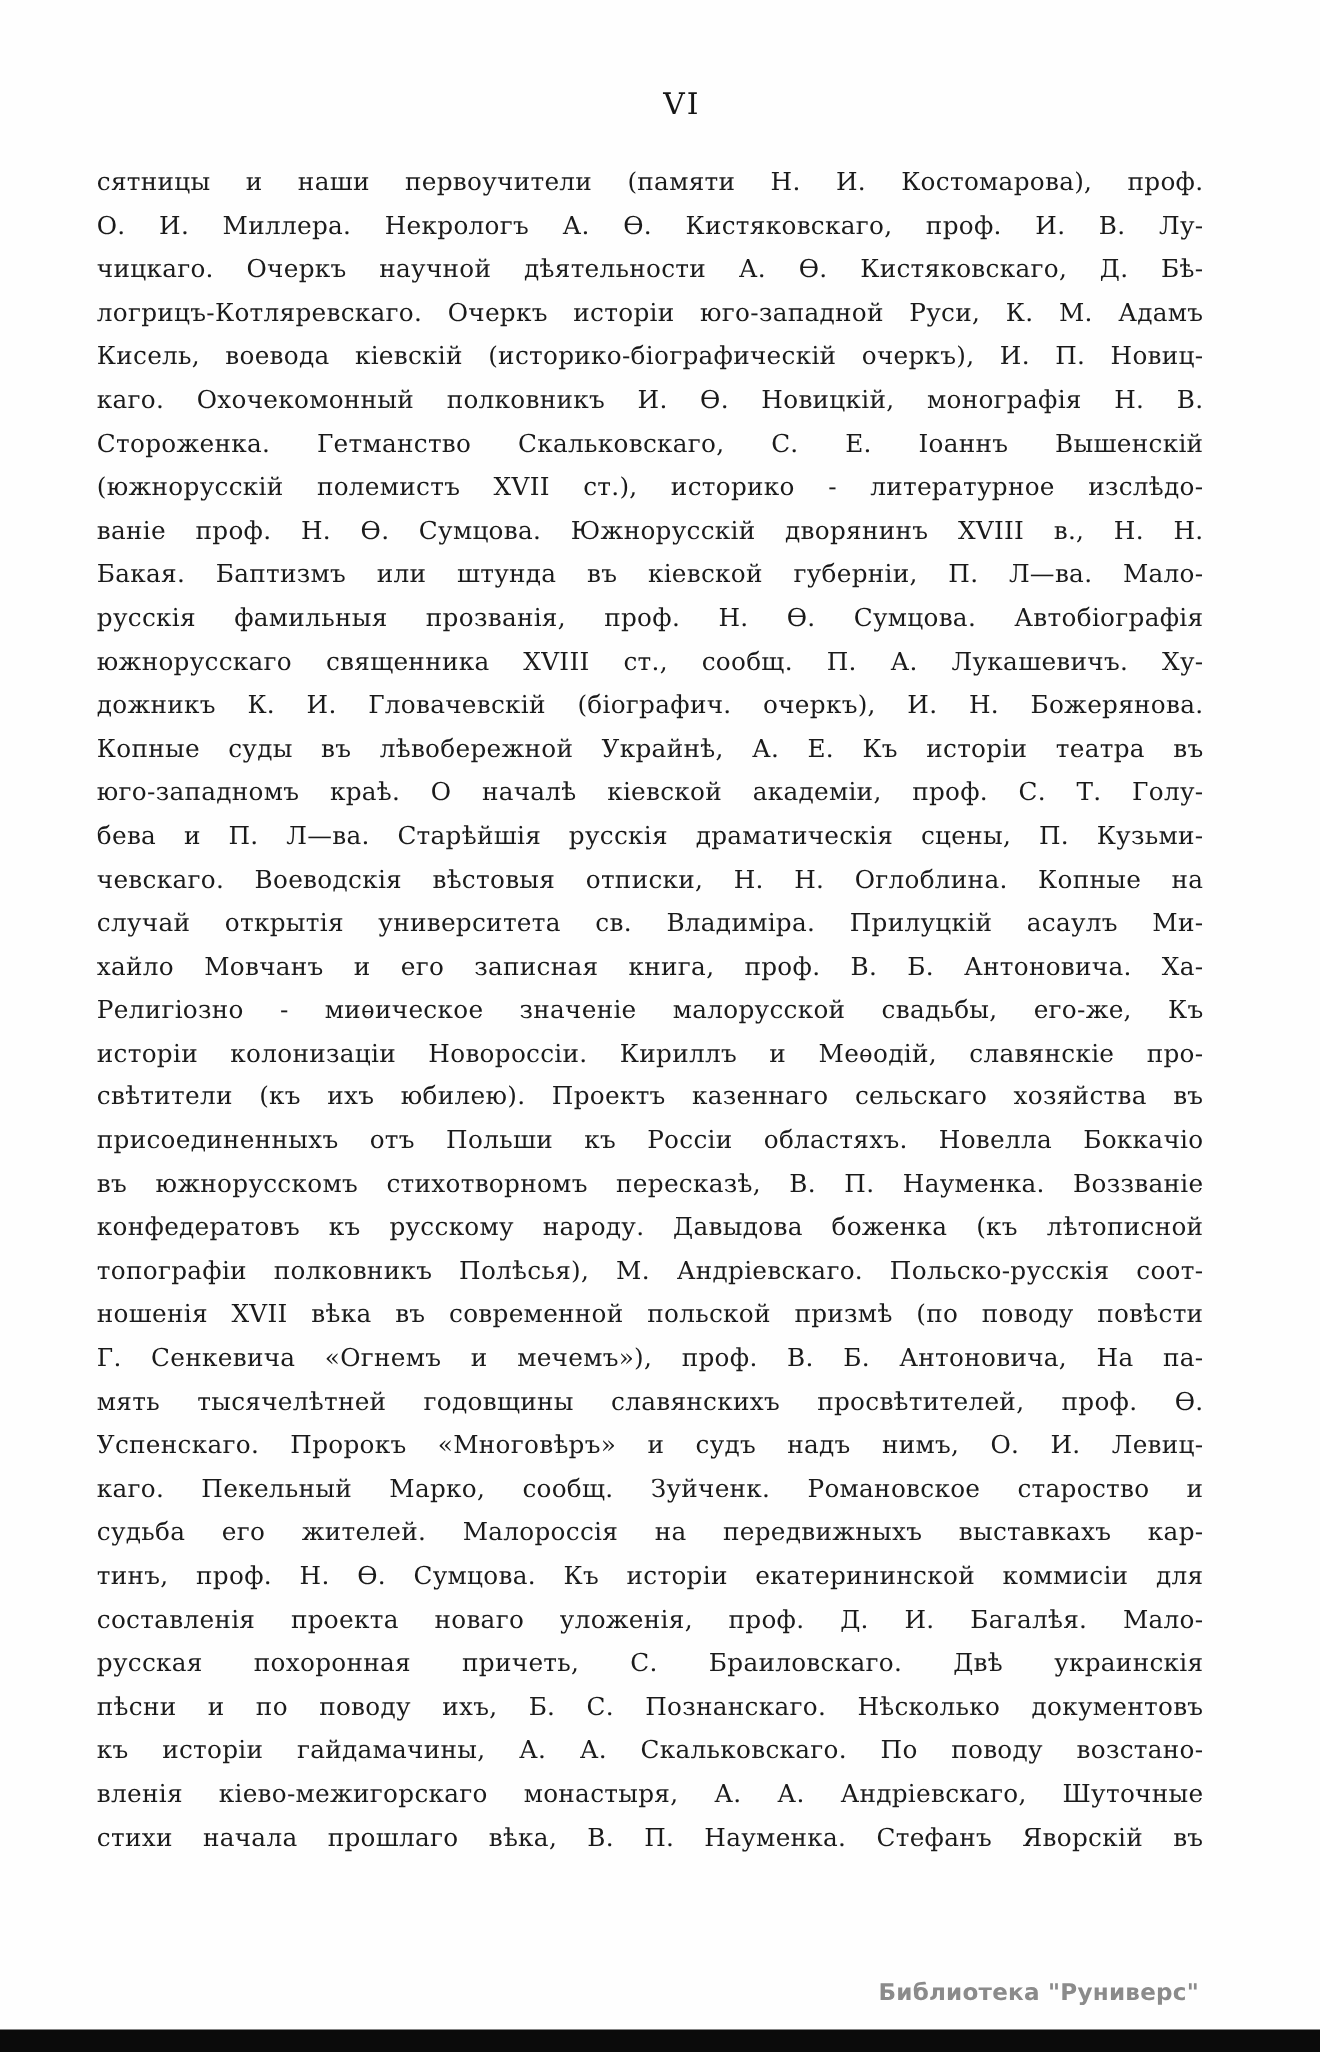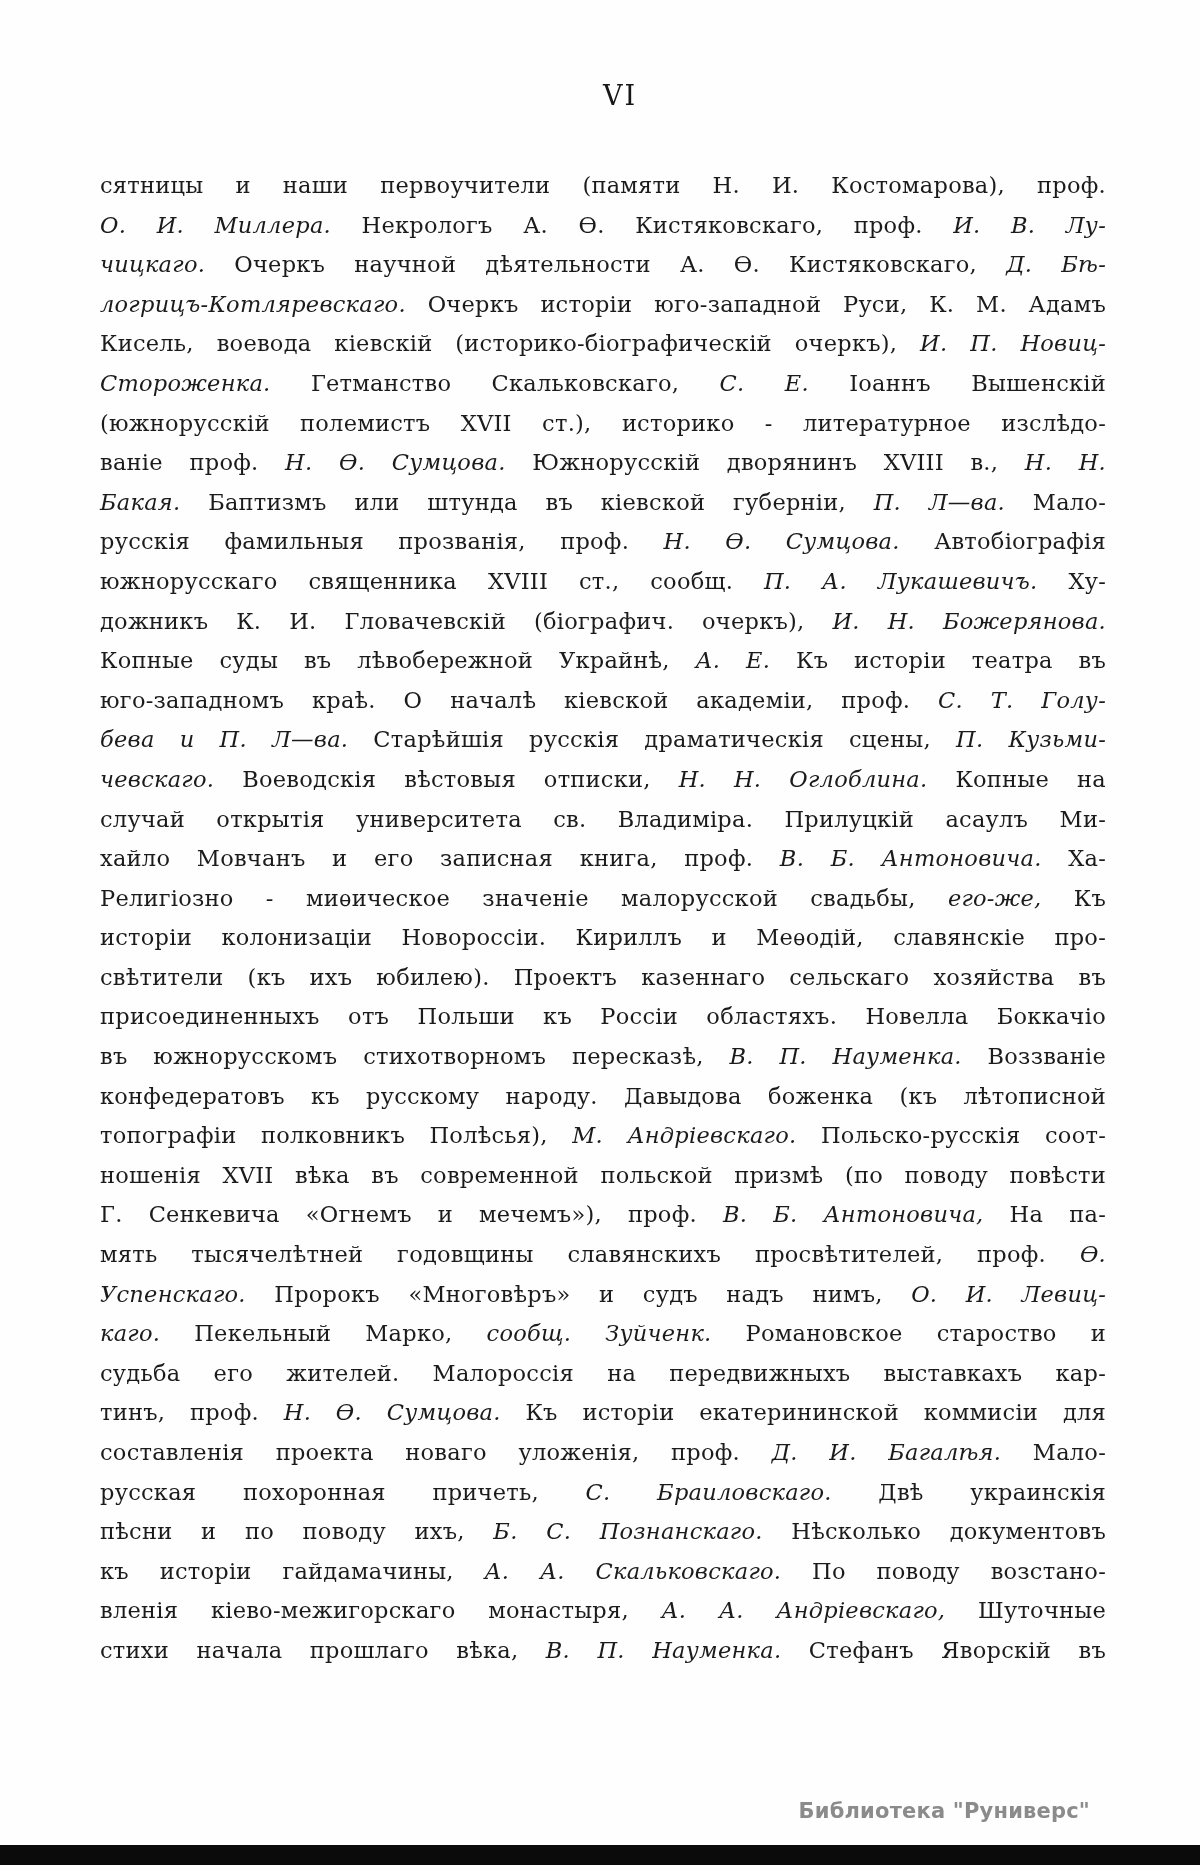--- a/index.html
+++ b/index.html
@@ -14,35 +14,34 @@
   .page-number{
     position:absolute;top:80px;left:0;width:100%;
     text-align:center;
     font-size:27px;
     letter-spacing:2px;
     color:#161616;
     padding-left:20px;
   }
   .text-block{
     position:absolute;
-    left:100px;top:147px;
+    left:88px;top:147px;
     width:1006px;
     font-size:22.5px;
     line-height:39.6px;
     letter-spacing:0.25px;
     color:#1b1b1b;
-    margin-top:19px;
   }
   .line{
     text-align:justify;
     text-align-last:justify;
     height:39.6px;
     overflow:visible;
   }
-  .line span.it{font-style:italic;}
+  .line span.it{}
   .watermark{
     position:absolute;
     top:1799px;right:110px;
     font-family:"DejaVu Sans", sans-serif;
     font-weight:700;
     font-size:21px;
     color:#8b8b8b;
     letter-spacing:0.2px;
   }
   .bottom-bar{
@@ -56,20 +55,21 @@
 <body>
 
 <div class="page">
   <div class="page-number">VI</div>
   <div class="text-block">
       <div class="line"><span>сятницы и наши первоучители (памяти Н. И. Костомарова), проф.</span></div>
       <div class="line"><span class="it">О. И. Миллера.</span><span> Некрологъ А. Ѳ. Кистяковскаго, проф. </span><span class="it">И. В. Лу-</span></div>
       <div class="line"><span class="it">чицкаго.</span><span> Очеркъ научной дѣятельности А. Ѳ. Кистяковскаго, </span><span class="it">Д. Бѣ-</span></div>
       <div class="line"><span class="it">логрицъ-Котляревскаго.</span><span> Очеркъ исторіи юго-западной Руси, К. М. Адамъ</span></div>
       <div class="line"><span>Кисель, воевода кіевскій (историко-біографическій очеркъ), </span><span class="it">И. П. Новиц-</span></div>
+      <div class="line"><span class="it">каго.</span><span> Охочекомонный полковникъ И. Ѳ. Новицкій, монографія </span><span class="it">Н. В.</span></div>
       <div class="line"><span class="it">Стороженка.</span><span> Гетманство Скальковскаго, </span><span class="it">С. Е.</span><span> Іоаннъ Вышенскій</span></div>
       <div class="line"><span>(южнорусскій полемистъ XVII ст.), историко - литературное изслѣдо-</span></div>
       <div class="line"><span>ваніе проф. </span><span class="it">Н. Ѳ. Сумцова.</span><span> Южнорусскій дворянинъ XVIII в., </span><span class="it">Н. Н.</span></div>
       <div class="line"><span class="it">Бакая.</span><span> Баптизмъ или штунда въ кіевской губерніи, </span><span class="it">П. Л—ва.</span><span> Мало-</span></div>
       <div class="line"><span>русскія фамильныя прозванія, проф. </span><span class="it">Н. Ѳ. Сумцова.</span><span> Автобіографія</span></div>
       <div class="line"><span>южнорусскаго священника XVIII ст., сообщ. </span><span class="it">П. А. Лукашевичъ.</span><span> Ху-</span></div>
       <div class="line"><span>дожникъ К. И. Гловачевскій (біографич. очеркъ), </span><span class="it">И. Н. Божерянова.</span></div>
       <div class="line"><span>Копные суды въ лѣвобережной Украйнѣ, </span><span class="it">А. Е.</span><span> Къ исторіи театра въ</span></div>
       <div class="line"><span>юго-западномъ краѣ. О началѣ кіевской академіи, проф. </span><span class="it">С. Т. Голу-</span></div>
       <div class="line"><span class="it">бева и П. Л—ва.</span><span> Старѣйшія русскія драматическія сцены, </span><span class="it">П. Кузьми-</span></div>

